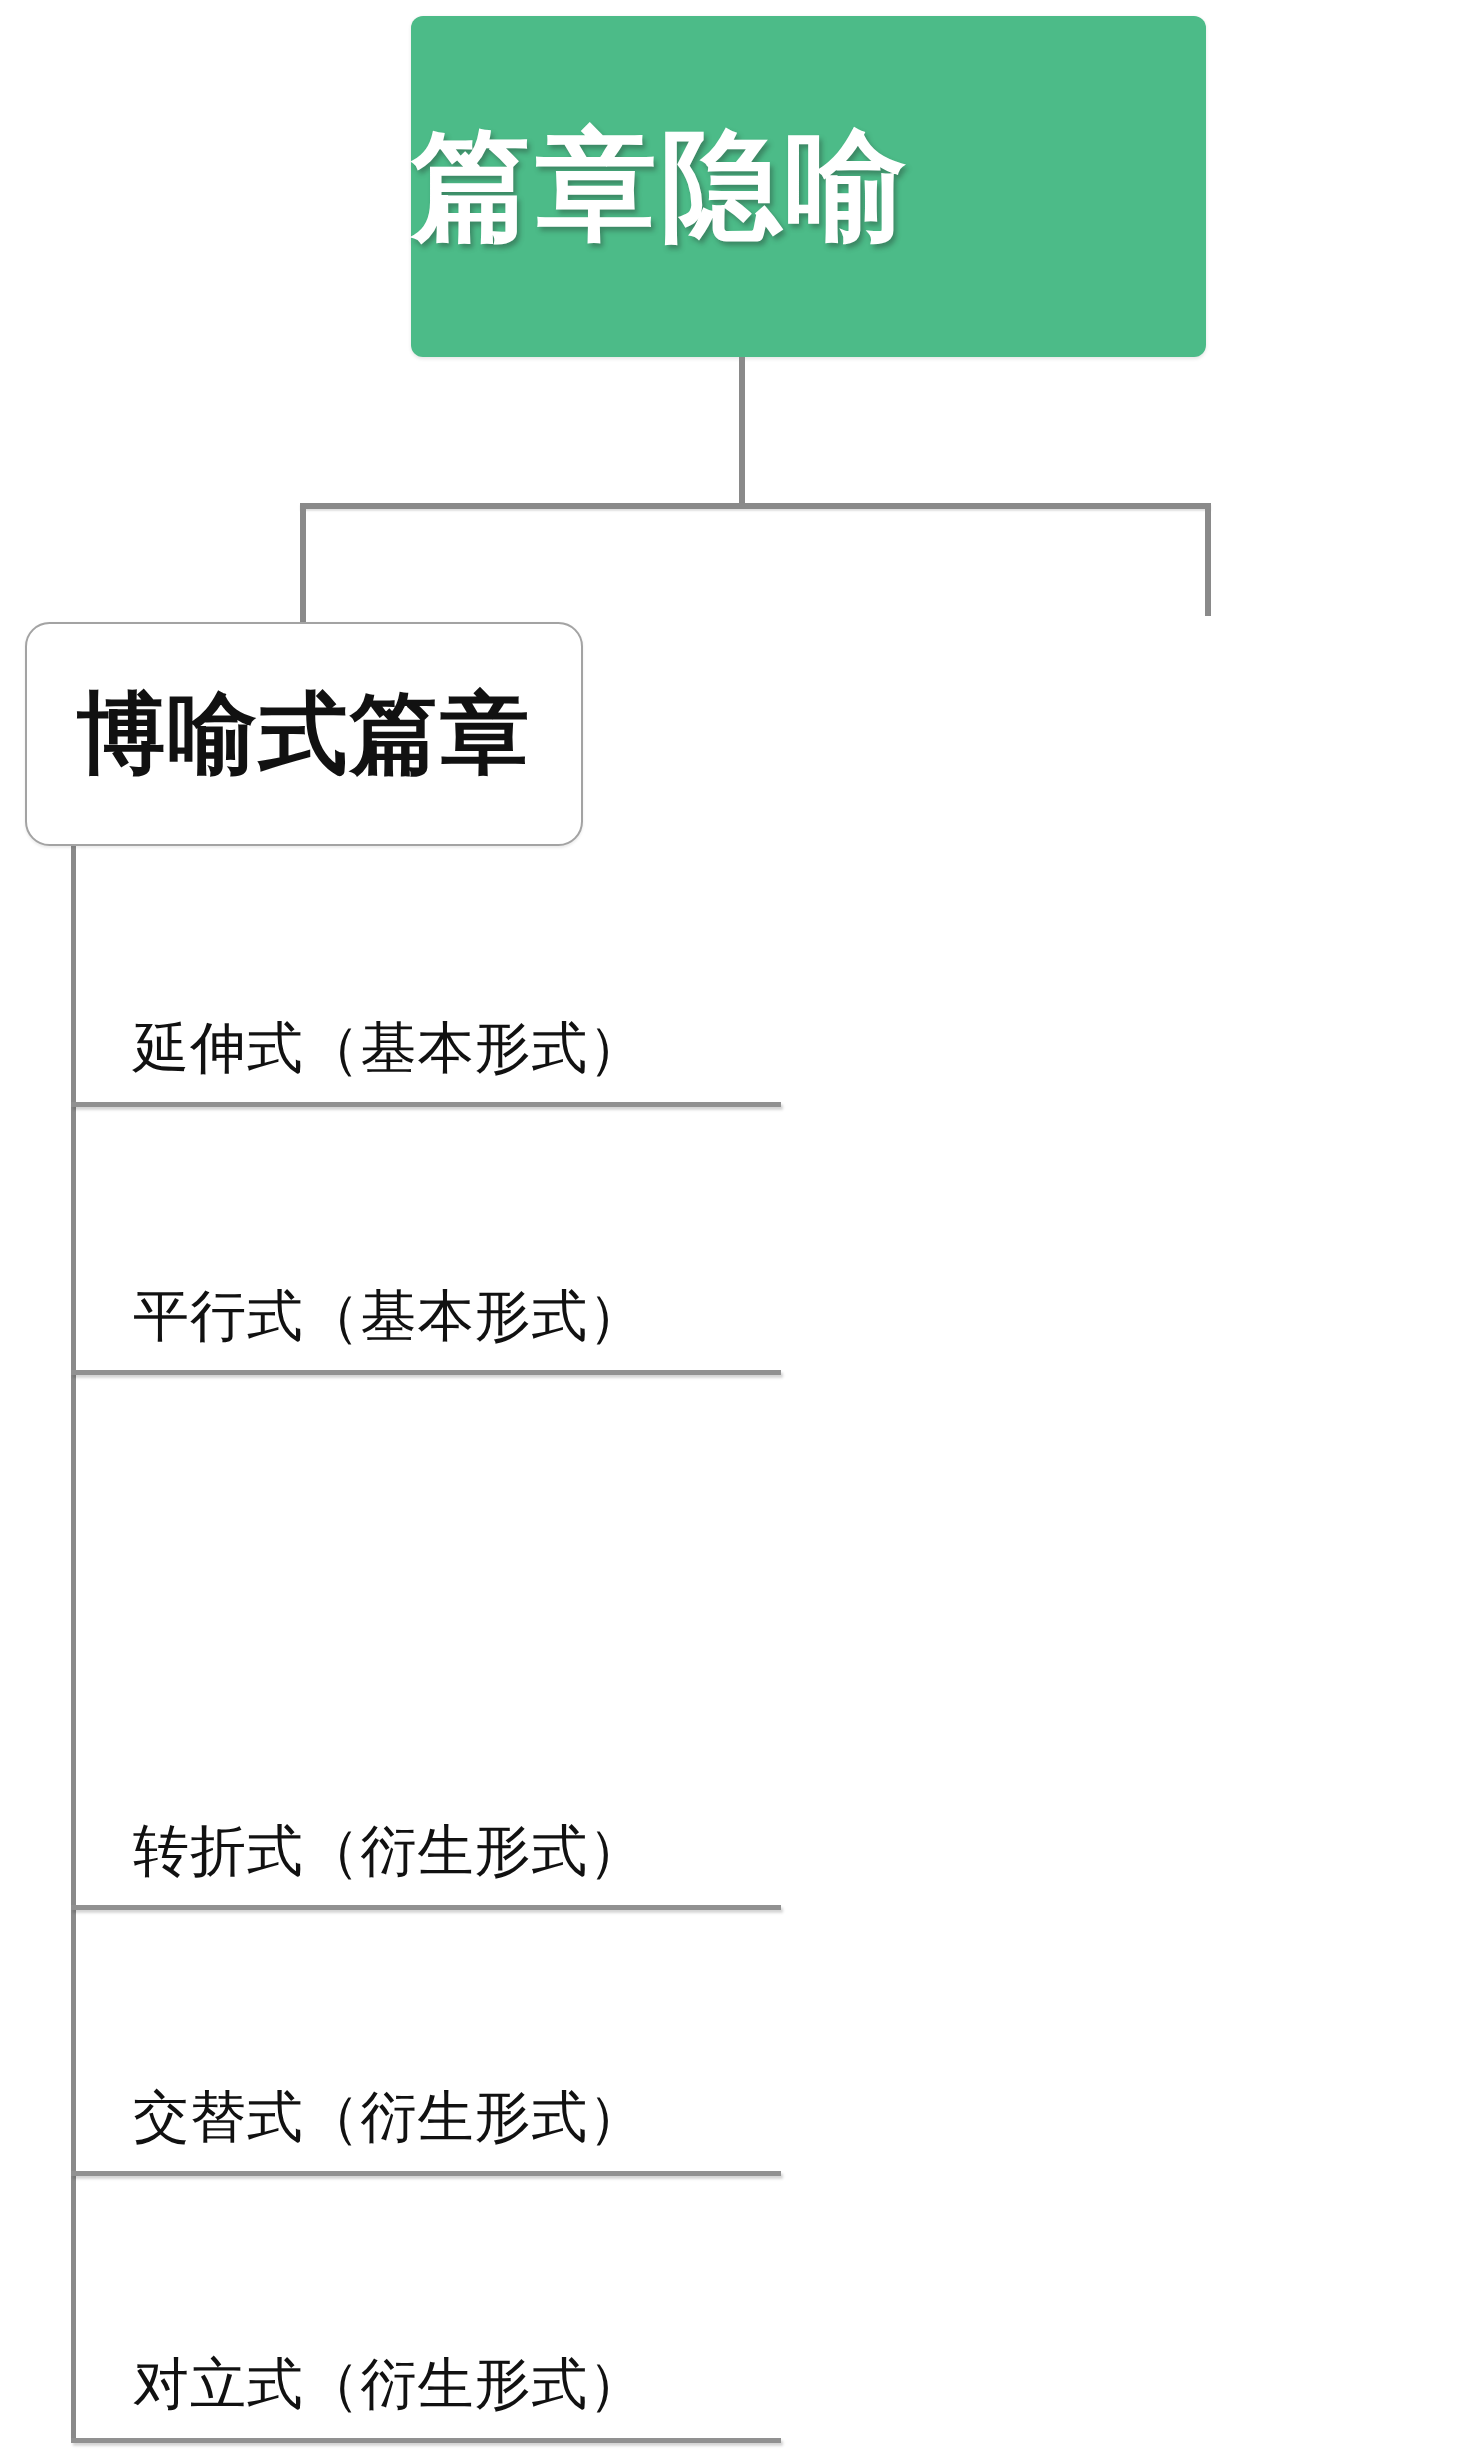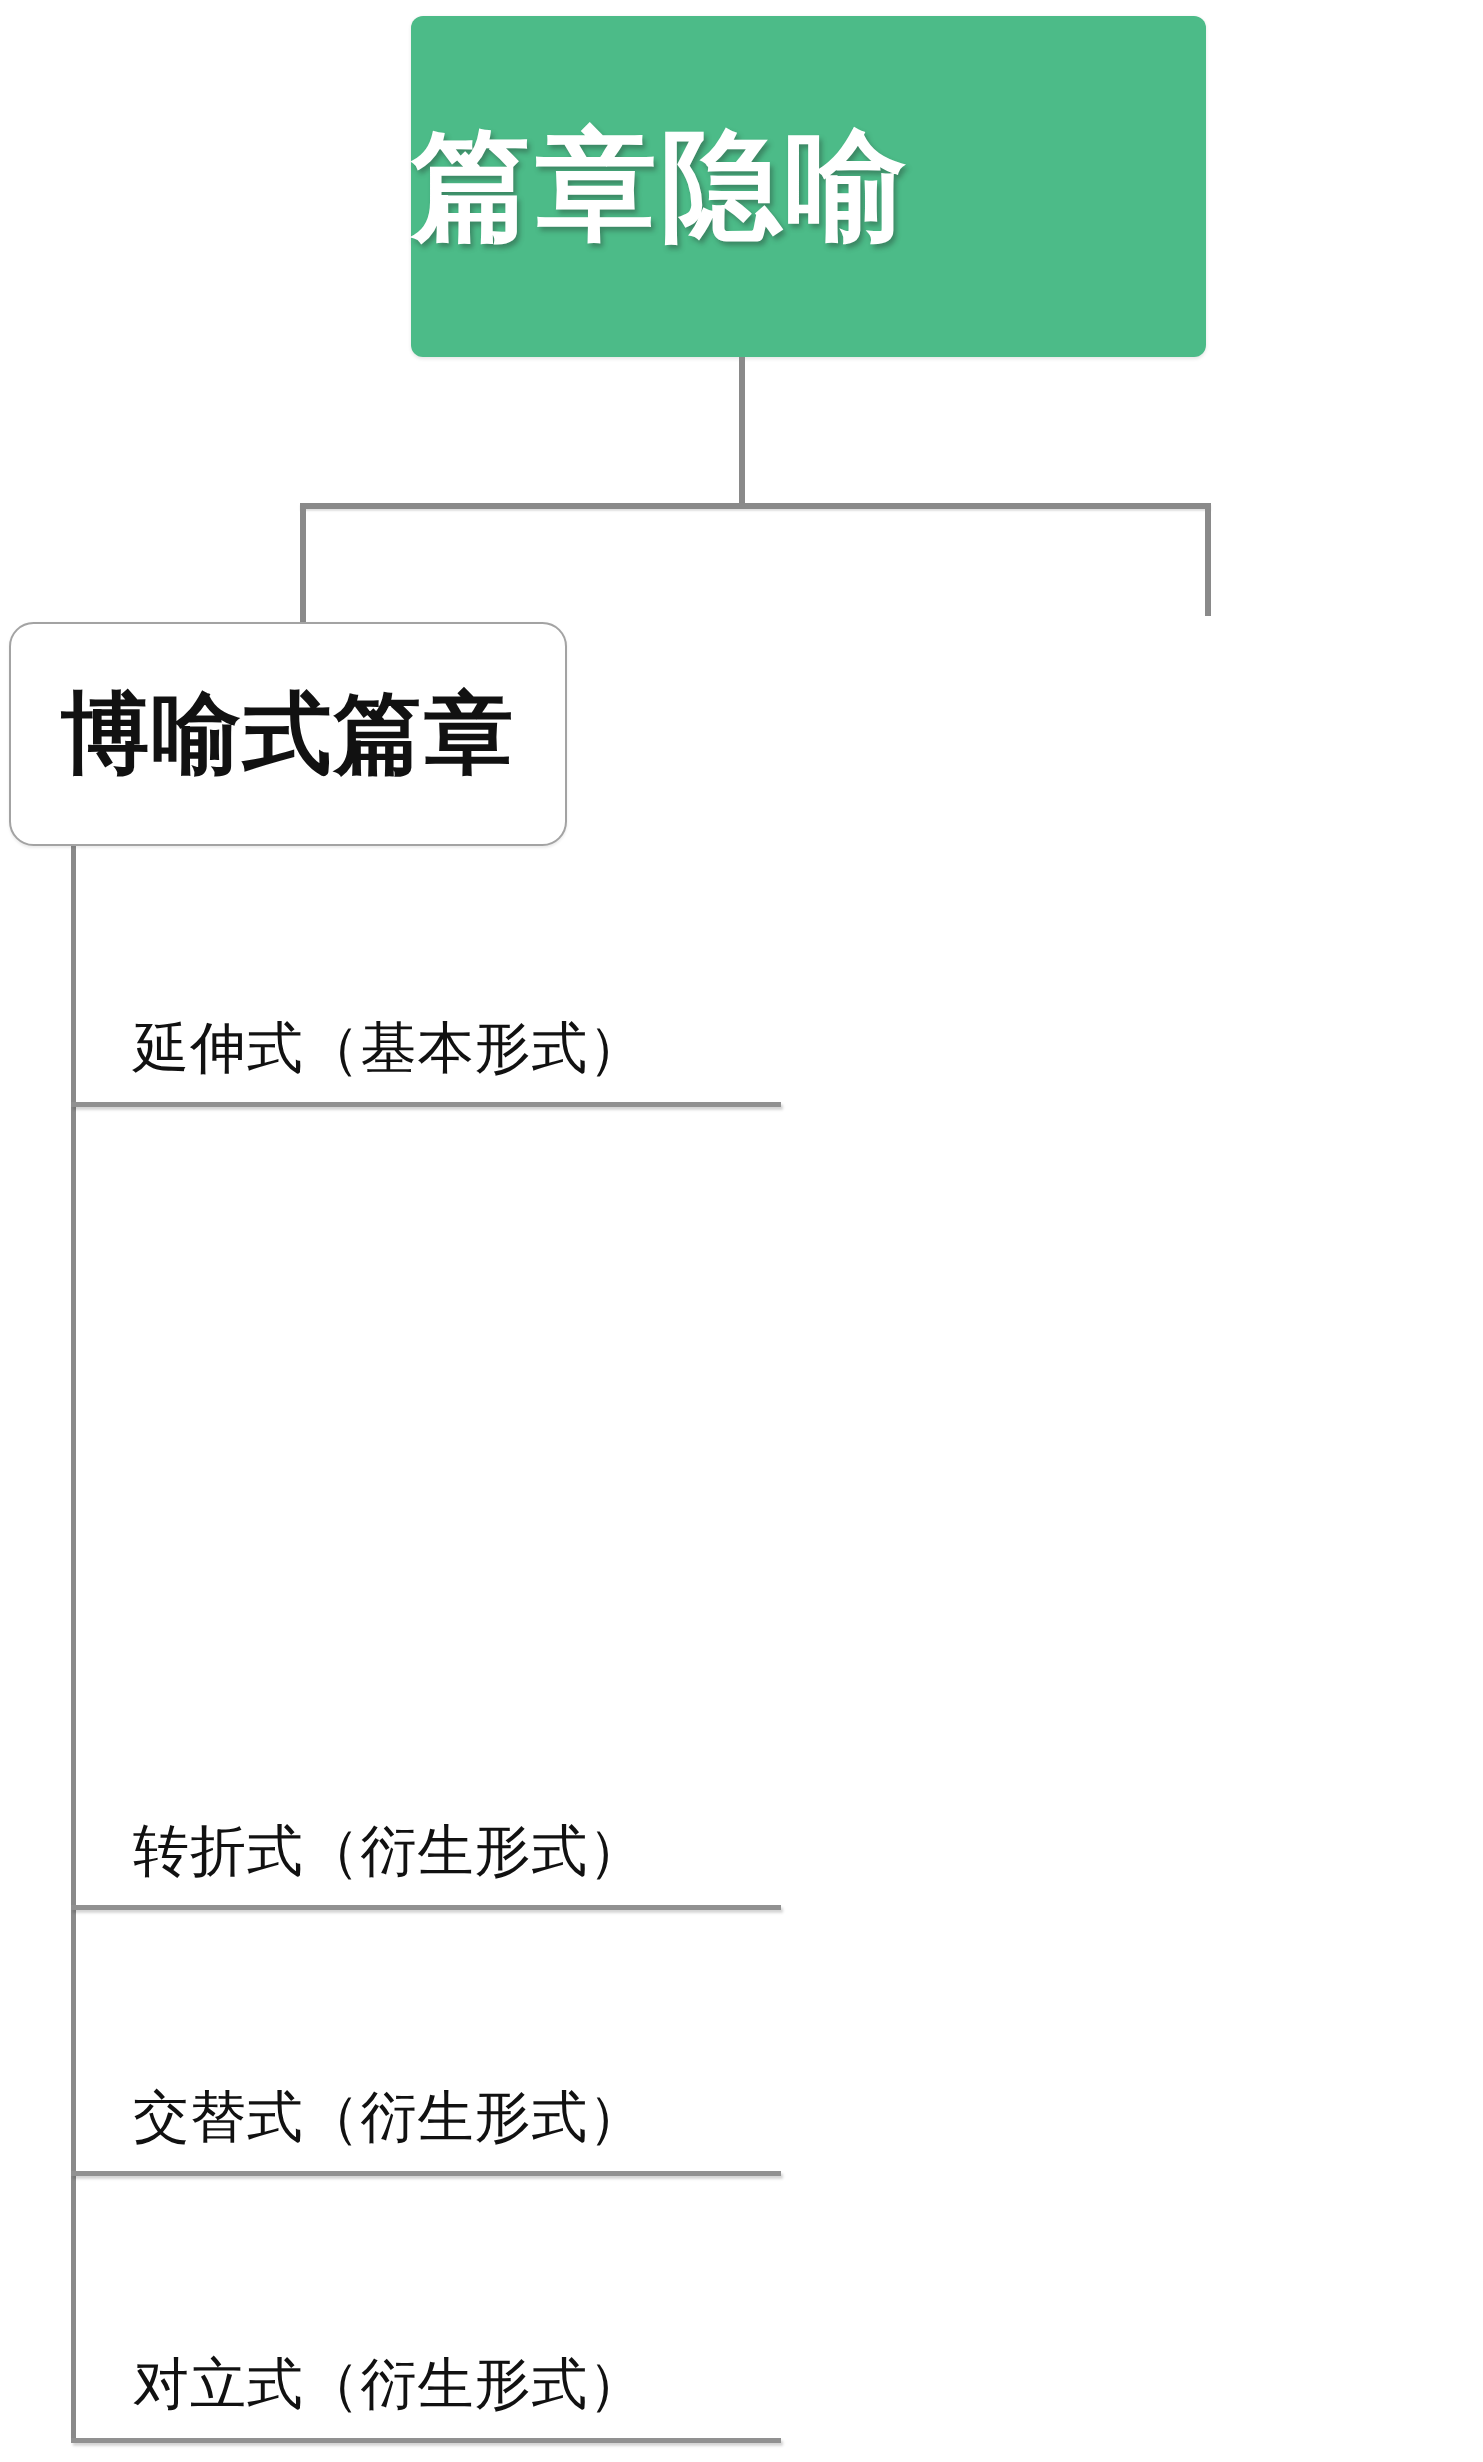--- a/index.html
+++ b/index.html
@@ -57,21 +57,21 @@
   .branch-box {
     position: absolute;
     background: #ffffff;
     border: 2.8px solid var(--box-border, #a3a3a3);
     border-radius: 24.5px;
     display: flex;
     align-items: center;
     justify-content: center;
     box-shadow: 0 1.9px 2.8px rgba(0,0,0,0.08);
   }
-  .branch-box-left  { left: 9px;  top: 622px; width: 554px; height: 220px; }
+  .branch-box-left  { left: 25px;  top: 622px; width: 554px; height: 220px; }
   .branch-box-right { left: 921px; top: 616px; width: 550px; height: 226px; }
   .branch-box-label {
     color: var(--node-text, #111111);
     font-size: 89px;
     font-weight: 600;
     font-family: "Liberation Serif", serif;
     white-space: nowrap;
     letter-spacing: 1.9px;
   }
 
@@ -124,20 +124,24 @@
 
   <div class="branch-box branch-box-left">
     <span class="branch-box-label">博喻式篇章</span>
   </div>
 
   <div class="leaf leaf-1">
     <div class="leaf-label">延伸式（基本形式）</div>
     <div class="leaf-underline"></div>
   </div>
 
+  <div class="leaf leaf-2">
+    <div class="leaf-label">平行式（基本形式）</div>
+    <div class="leaf-underline"></div>
+  </div>
 
 
   <div class="leaf leaf-4">
     <div class="leaf-label">转折式（衍生形式）</div>
     <div class="leaf-underline"></div>
   </div>
 
   <div class="leaf leaf-5">
     <div class="leaf-label">交替式（衍生形式）</div>
     <div class="leaf-underline"></div>

